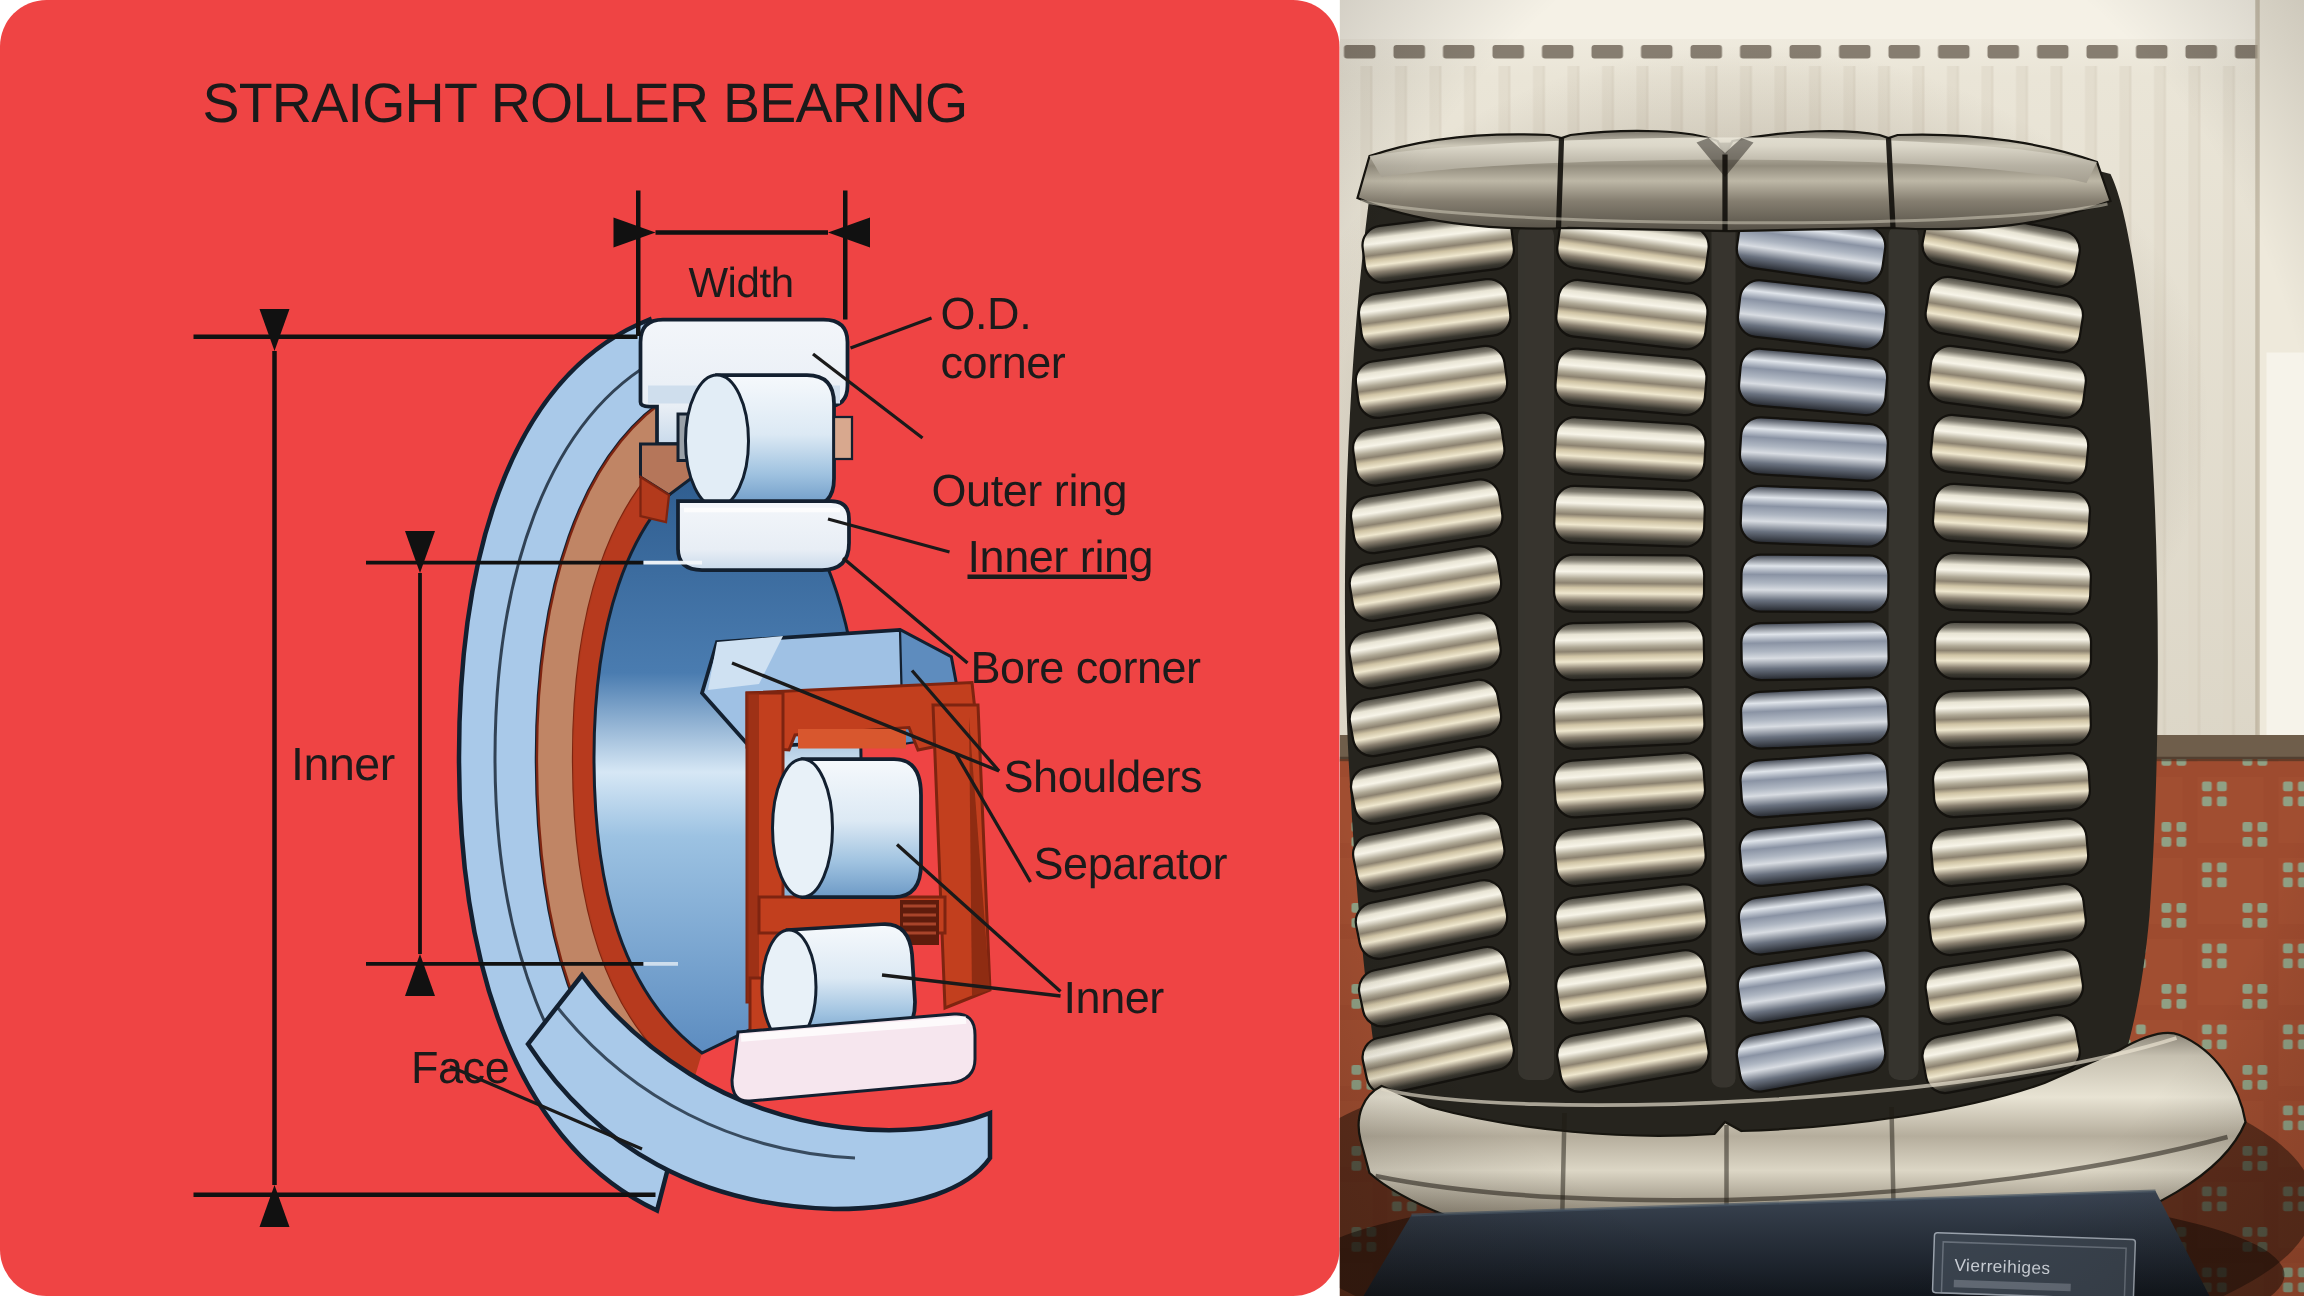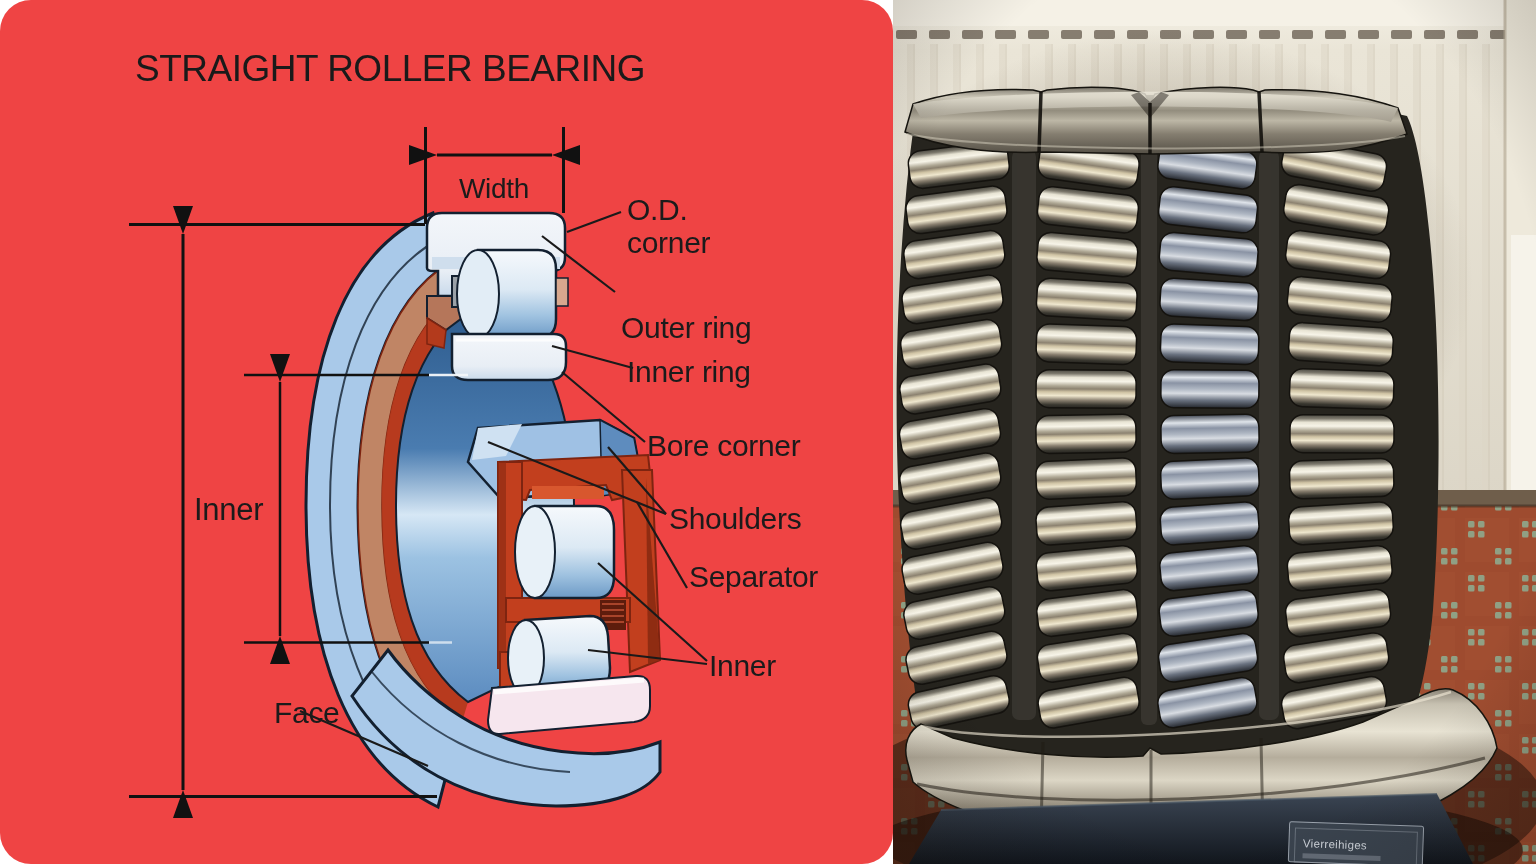--- a/index.html
+++ b/index.html
@@ -125,21 +125,21 @@
       </g>
     </svg>
 
     <div id="diagram-title" class="lbl" style="left:20px;top:52px;width:740px;">STRAIGHT ROLLER BEARING</div>
     <div class="lbl" style="left:424px;top:172px;width:140px;text-align:center;font-size:28px;">Width</div>
     <div class="lbl" style="left:627px;top:193px;">
       <span class="ln">O.D.</span>
       <span class="ln">corner</span>
     </div>
     <div class="lbl" style="left:621px;top:281px;margin-top:30px;">Outer ring</div>
-    <div class="lbl" style="left:627px;top:355px;">Inner ring</div>
+    <div class="lbl" style="left:645px;top:355px;text-decoration:underline;">Inner ring</div>
     <div class="lbl" style="left:647px;top:429px;">Bore corner</div>
     <div class="lbl" style="left:669px;top:502px;">Shoulders</div>
     <div class="lbl" style="left:689px;top:560px;">Separator</div>
     <div class="lbl" style="left:709px;top:649px;">Inner</div>
     <div class="lbl" style="left:230px;top:696px;margin-left:44px;">Face</div>
     <div class="lbl big" style="left:194px;top:491px;">Inner</div>
   </div>
 
   <div id="right-panel">
     <svg id="photo-svg" width="643" height="864" viewBox="0 0 643 864">

